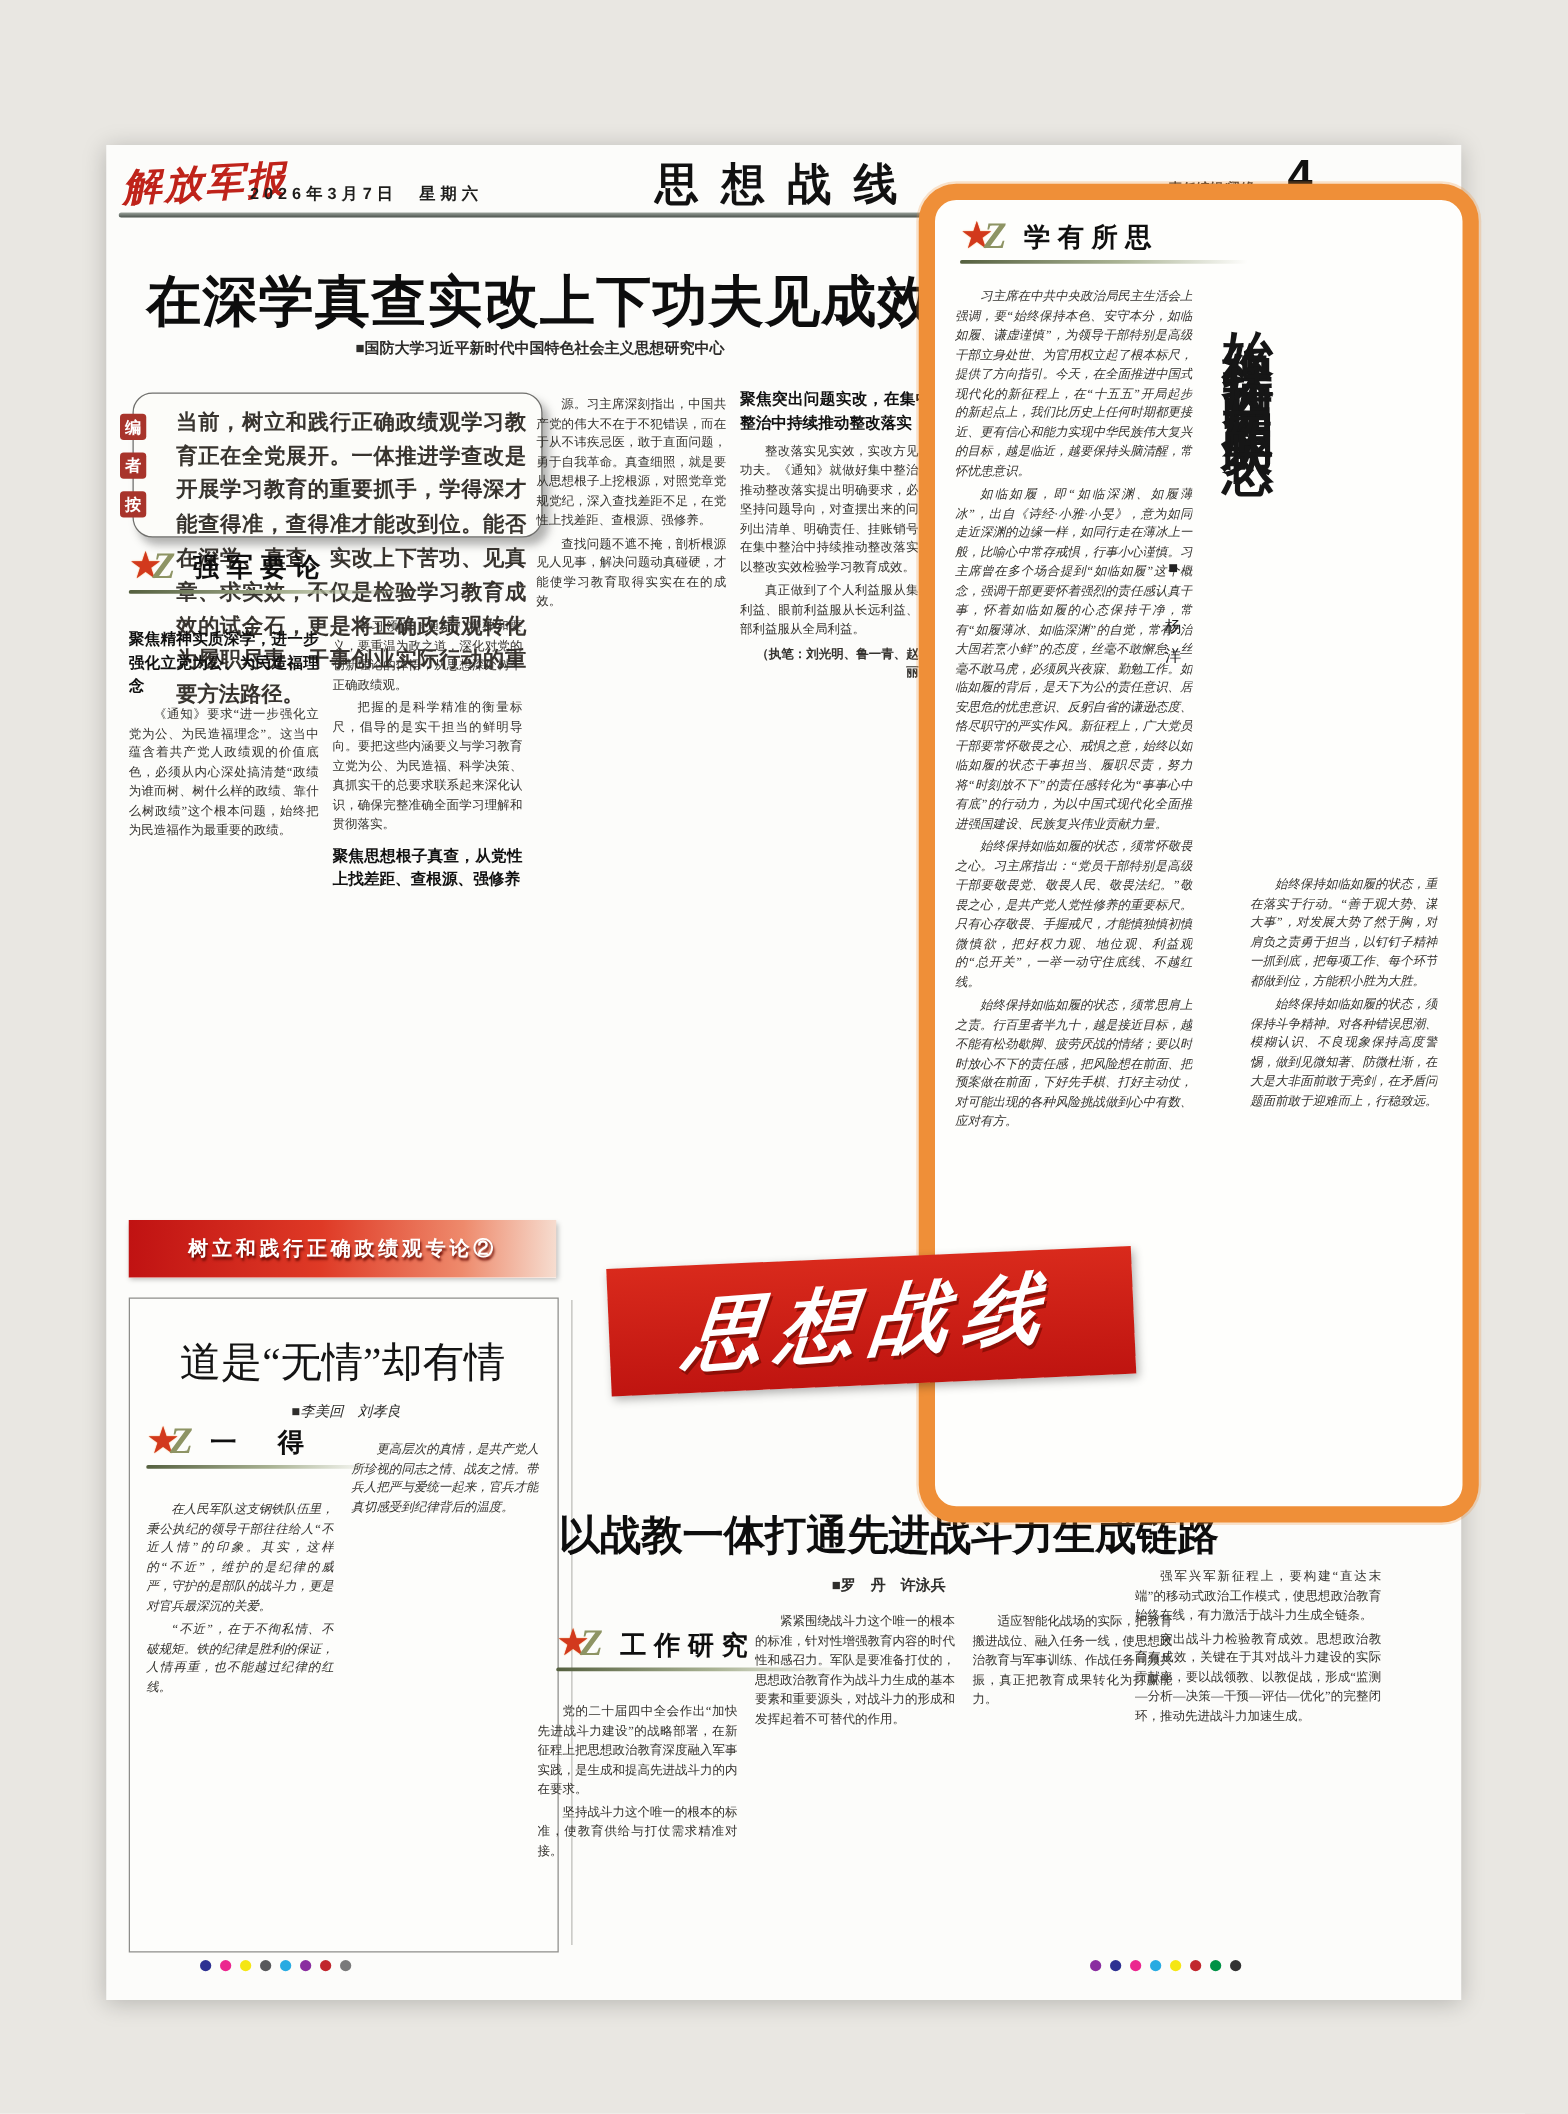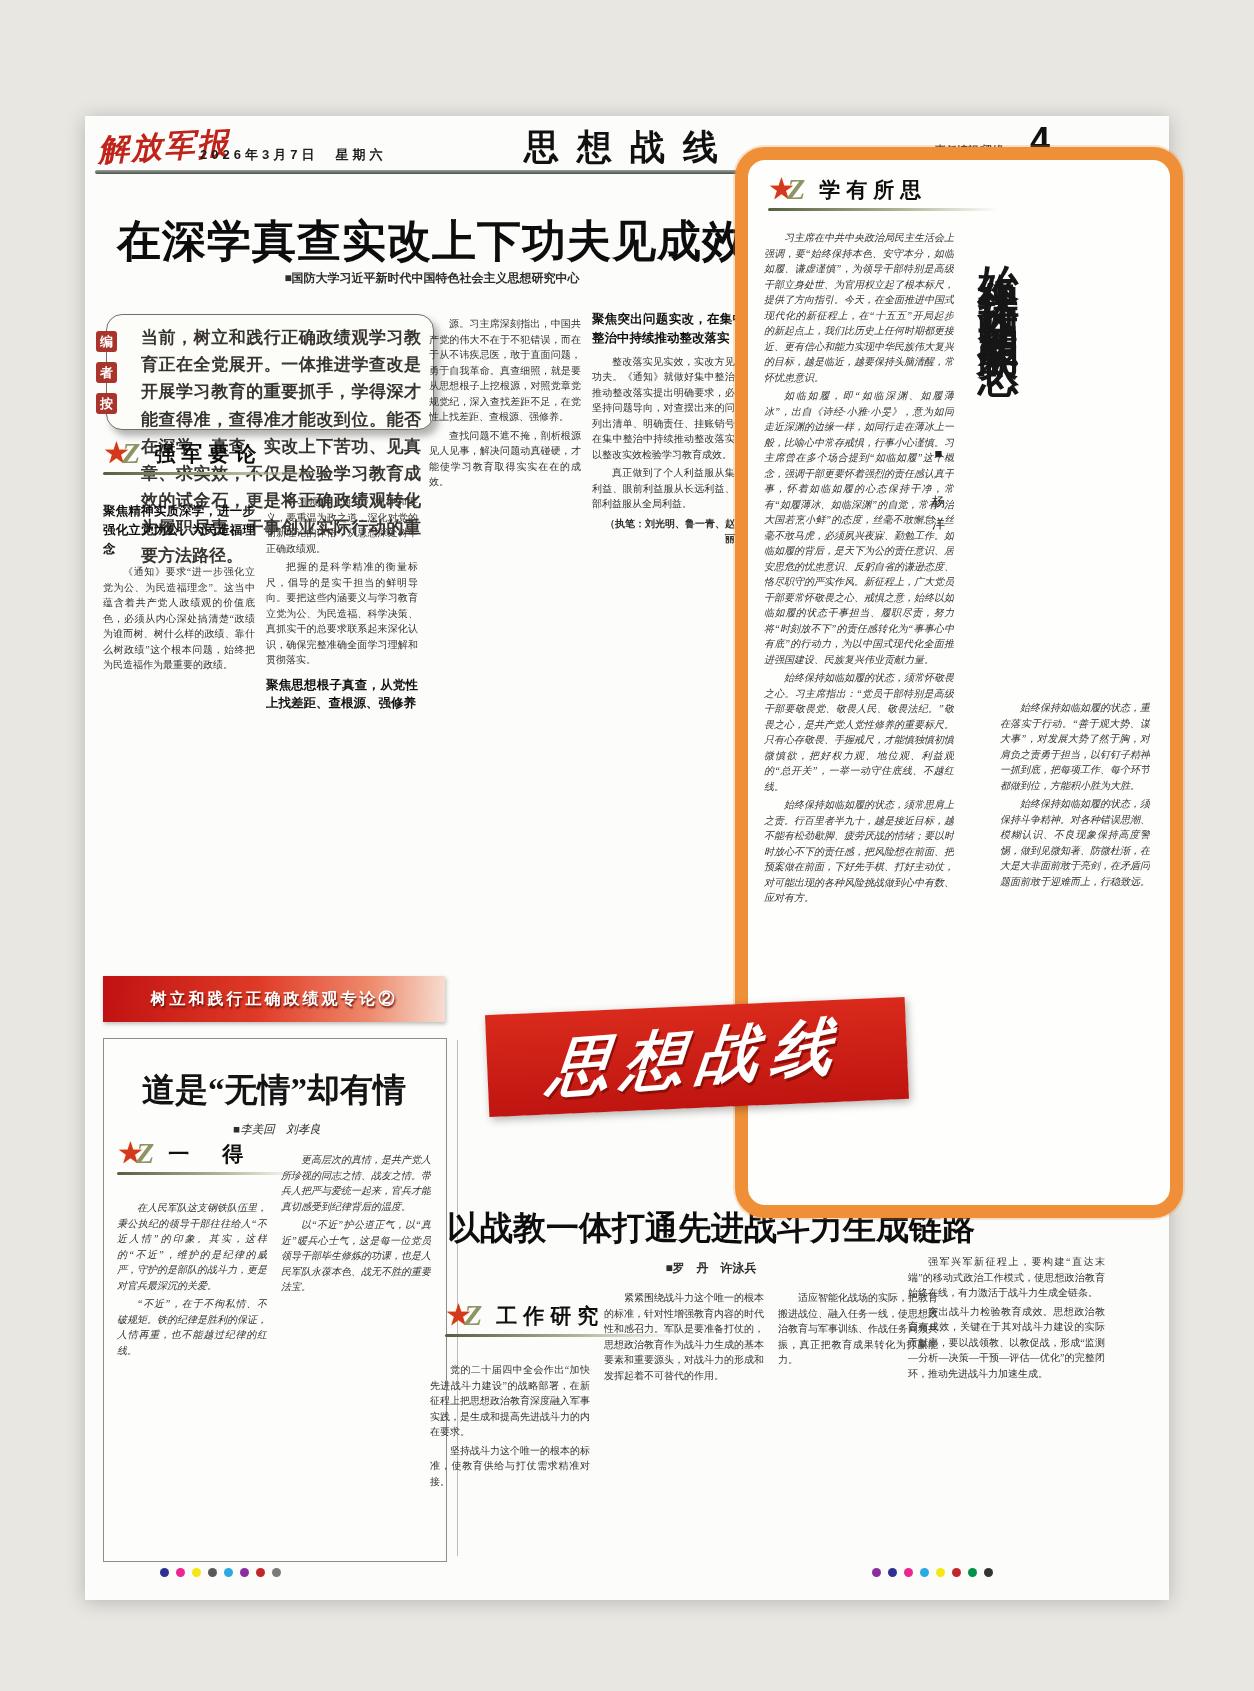--- a/index.html
+++ b/index.html
@@ -45,21 +45,21 @@
           font-family:"Liberation Sans",sans-serif;color:#111;}
   .attrib{text-align:right;font-weight:bold;font-size:10px;margin-top:4px;}
   
   .redbanner{left:103px;top:976px;width:342px;height:46px;display:flex;align-items:center;justify-content:center;
              background:linear-gradient(92deg,#c01212 0%,#df3a26 45%,#ee8a6c 78%,#f6ddd0 100%);
              box-shadow:1px 2px 4px rgba(0,0,0,.25);}
   .redbanner span{font-size:16px;font-weight:900;letter-spacing:3px;color:#fff;
                   text-shadow:1px 2px 2px #6d0d05;font-family:"Liberation Sans",sans-serif;}
   
   .embox{left:103px;top:1038px;width:342px;height:522px;border:1.5px solid #8d8d8a;background:#fdfdfb;}
-  .emhead{left:118px;top:1068px;width:312px;text-align:center;font-size:33px;font-weight:700;color:#141414;}
+  .emhead{left:118px;top:1068px;width:312px;text-align:center;font-size:33px;font-weight:400;color:#141414;}
   .embyline{left:121px;top:1122px;width:312px;text-align:center;font-size:11.5px;font-style:italic;}
   .kai{font-style:italic;}
   
   .callig{left:487px;top:1006px;width:420px;height:102px;background:linear-gradient(#d92a1c,#bf1410);
           transform:rotate(-2.5deg);display:flex;align-items:center;justify-content:center;
           box-shadow:2px 3px 8px rgba(0,0,0,.3);z-index:4;}
   .callig span{font-size:62px;font-weight:900;font-style:italic;color:#fff;letter-spacing:12px;
                transform:skewX(-10deg) rotate(-2deg);text-shadow:2px 3px 0 #8e0f07;}
   
   .battle-head{left:430px;top:1206px;width:562px;text-align:center;font-size:33px;font-weight:900;color:#0d0d0d;}
@@ -157,21 +157,20 @@
   </div>
   <div class="abs col kai" style="left:117px;top:1200px;width:150px;height:342px;">
     <div>
         <p>在人民军队这支钢铁队伍里，秉公执纪的领导干部往往给人“不近人情”的印象。其实，这样的“不近”，维护的是纪律的威严，守护的是部队的战斗力，更是对官兵最深沉的关爱。</p>
         <p>“不近”，在于不徇私情、不破规矩。铁的纪律是胜利的保证，人情再重，也不能越过纪律的红线。</p>
       </div>
   </div>
   <div class="abs col kai" style="left:281px;top:1152px;width:150px;height:392px;">
     <div>
         <p>更高层次的真情，是共产党人所珍视的同志之情、战友之情。带兵人把严与爱统一起来，官兵才能真切感受到纪律背后的温度。</p>
-        <p>以“不近”护公道正气，以“真近”暖兵心士气，这是每一位党员领导干部毕生修炼的功课，也是人民军队永葆本色、战无不胜的重要法宝。</p>
       </div>
   </div>
 
   <div class="abs divider-v"></div>
 
   <div class="abs callig">
     <span>思想战线</span>
   </div>
 
   <div class="abs battle-head sans">以战教一体打通先进战斗力生成链路</div>

